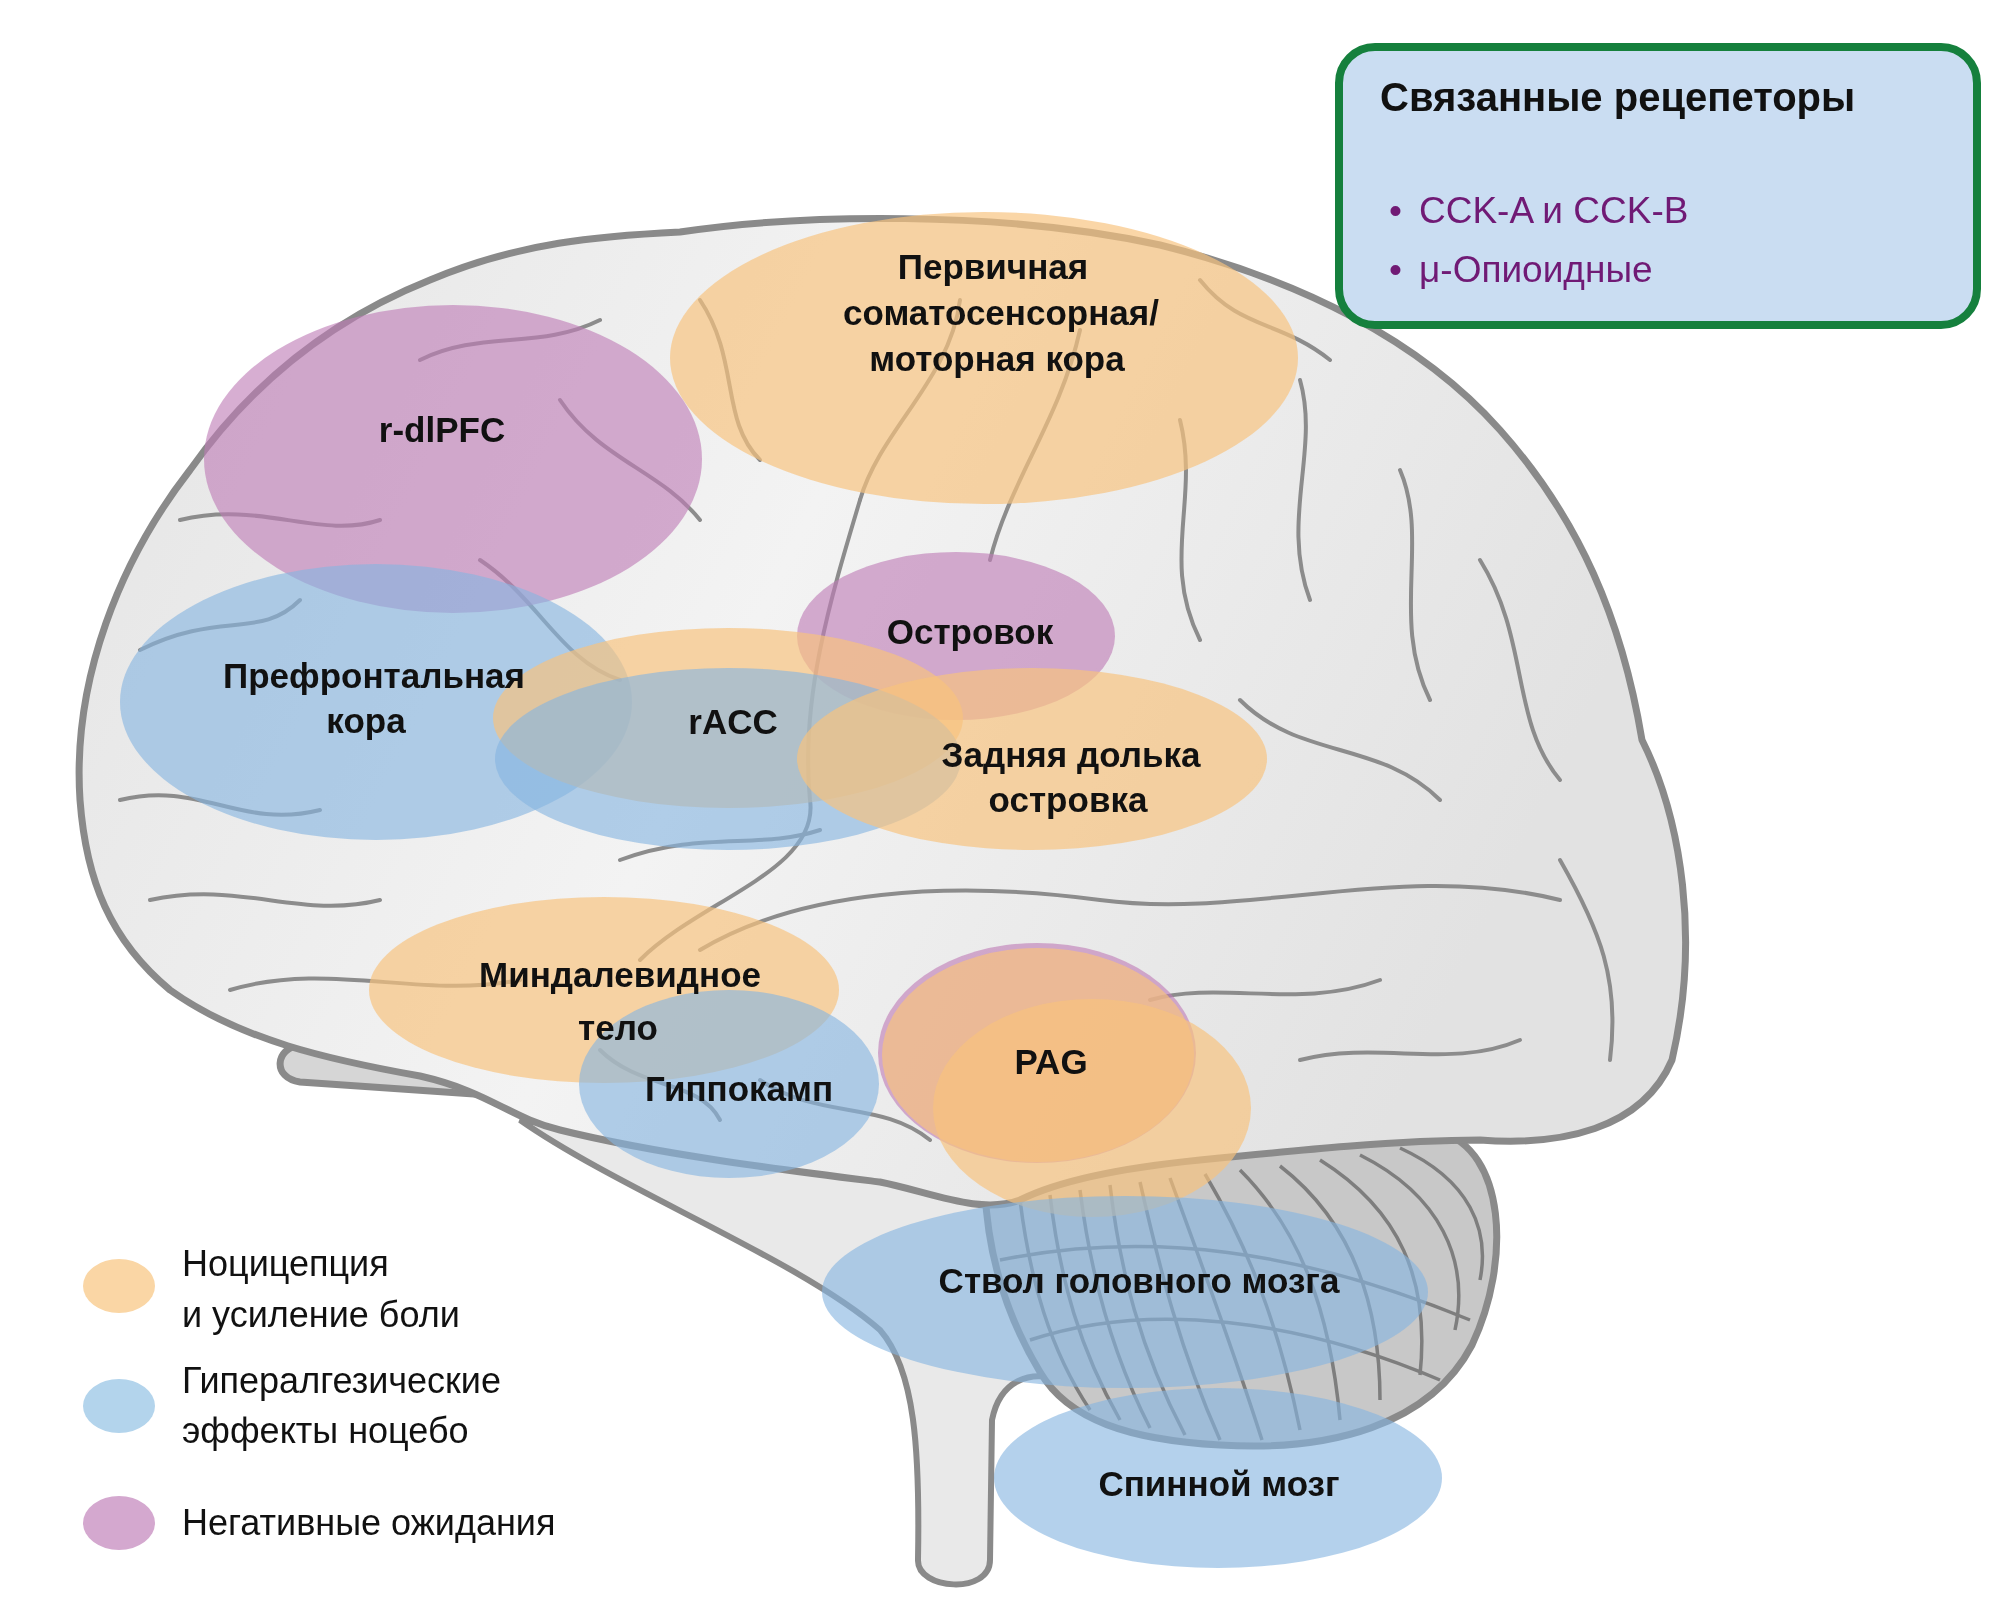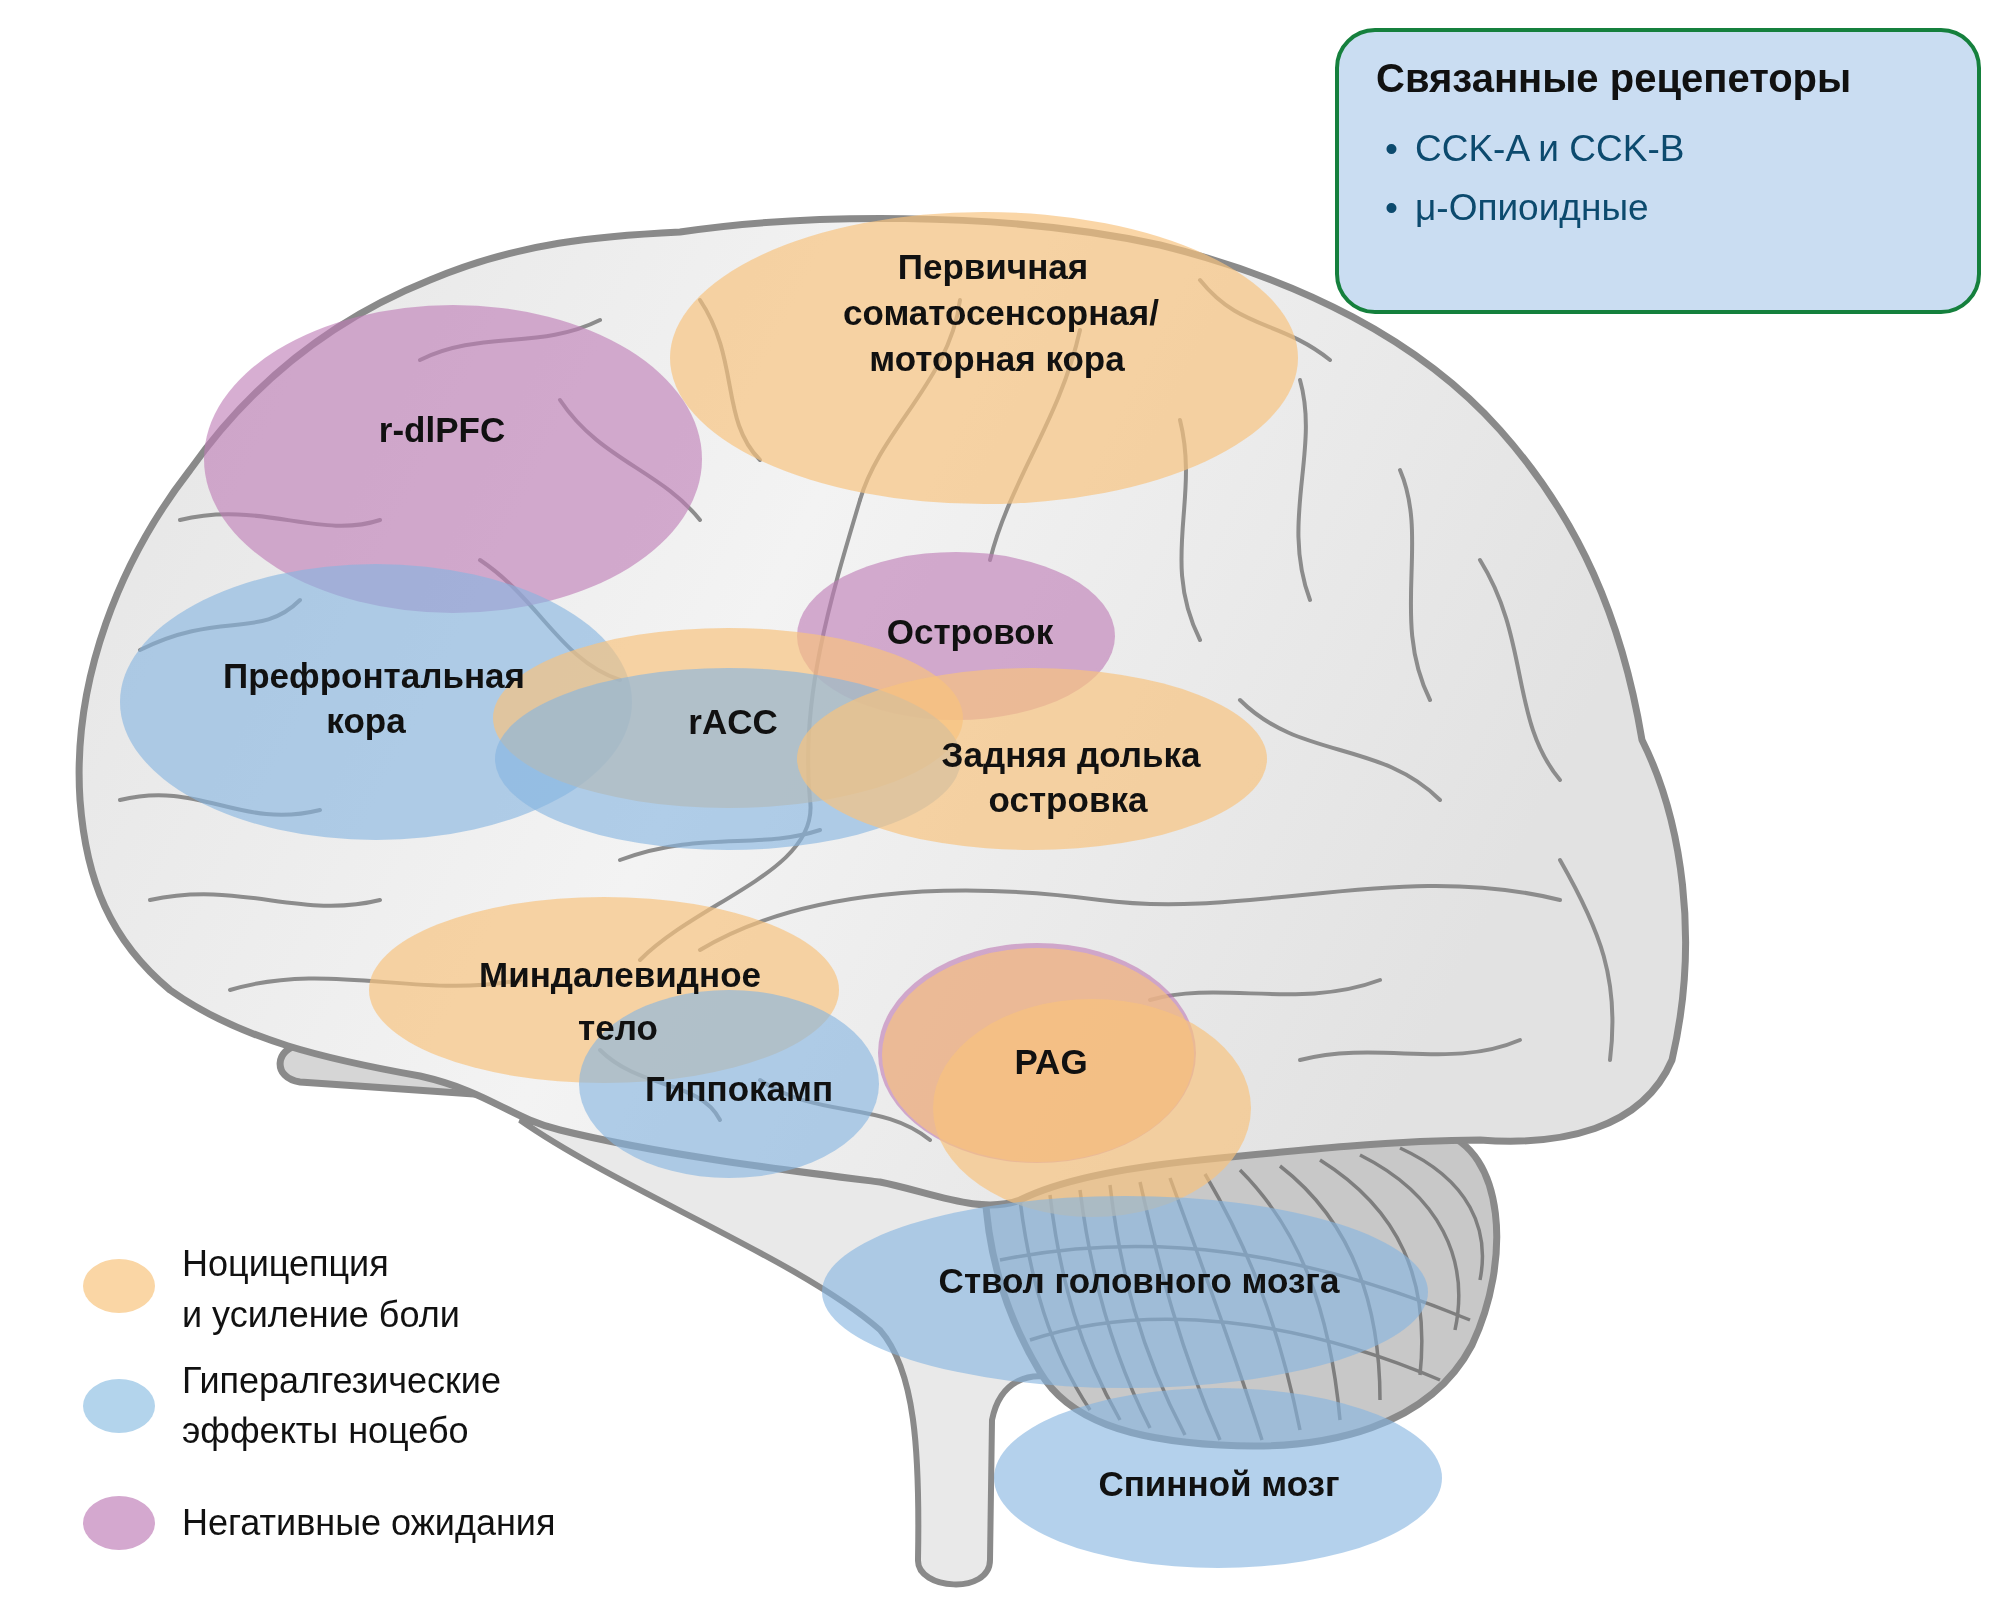--- a/index.html
+++ b/index.html
@@ -10,25 +10,25 @@
   .stem { fill: #e9e9e9; stroke: #8a8a8a; stroke-width: 6; }
   .cereb { fill: #c8c8c8; stroke: #8a8a8a; stroke-width: 7; }
   .folia { fill: none; stroke: #7e7e7e; stroke-width: 3.5; }
   .bulb { fill: #d6d6d6; stroke: #8a8a8a; stroke-width: 7; }
   .reg-orange { fill: #F7C27E; fill-opacity: 0.68; }
   .reg-blue { fill: #86B4E0; fill-opacity: 0.62; }
   .reg-purple { fill: #BF7DB7; fill-opacity: 0.62; }
   .lbl { font-family: "Liberation Sans", sans-serif; font-weight: bold; font-size: 35px; fill: #111; text-anchor: middle; }
   .legend-txt { font-family: "Liberation Sans", sans-serif; font-size: 36px; fill: #111; }
   #receptor-box {
-    position: absolute; left: 1335px; top: 28px; width: 646px; height: 286px;
-    box-sizing: border-box; background: #CADDF2; border: 4px solid #15803d; border-radius: 40px;
+    position: absolute; left: 1335px; top: 43px; width: 646px; height: 286px;
+    box-sizing: border-box; background: #CADDF2; border: 8px solid #15803d; border-radius: 40px;
   }
   #receptor-title { position: absolute; left: 37px; top: 24px; font-size: 40px; font-weight: bold; color: #111; white-space: nowrap; }
-  .rec-item { position: absolute; left: 46px; font-size: 37px; color: #0c4a6e; white-space: nowrap; }
+  .rec-item { position: absolute; left: 46px; font-size: 37px; color: #701a75; white-space: nowrap; margin-top: 43px; }
   .rec-item .dot { display: inline-block; width: 30px; }
   .rec-item sub { font-size: 22px; vertical-align: -8px; }
 </style>
 </head>
 <body>
 
 <svg id="scene" width="2000" height="1623" viewBox="0 0 2000 1623" xmlns="http://www.w3.org/2000/svg">
   <defs>
     <linearGradient id="brainFill" x1="0" y1="0" x2="1" y2="0.3">
       <stop offset="0" stop-color="#e4e4e4"></stop>

